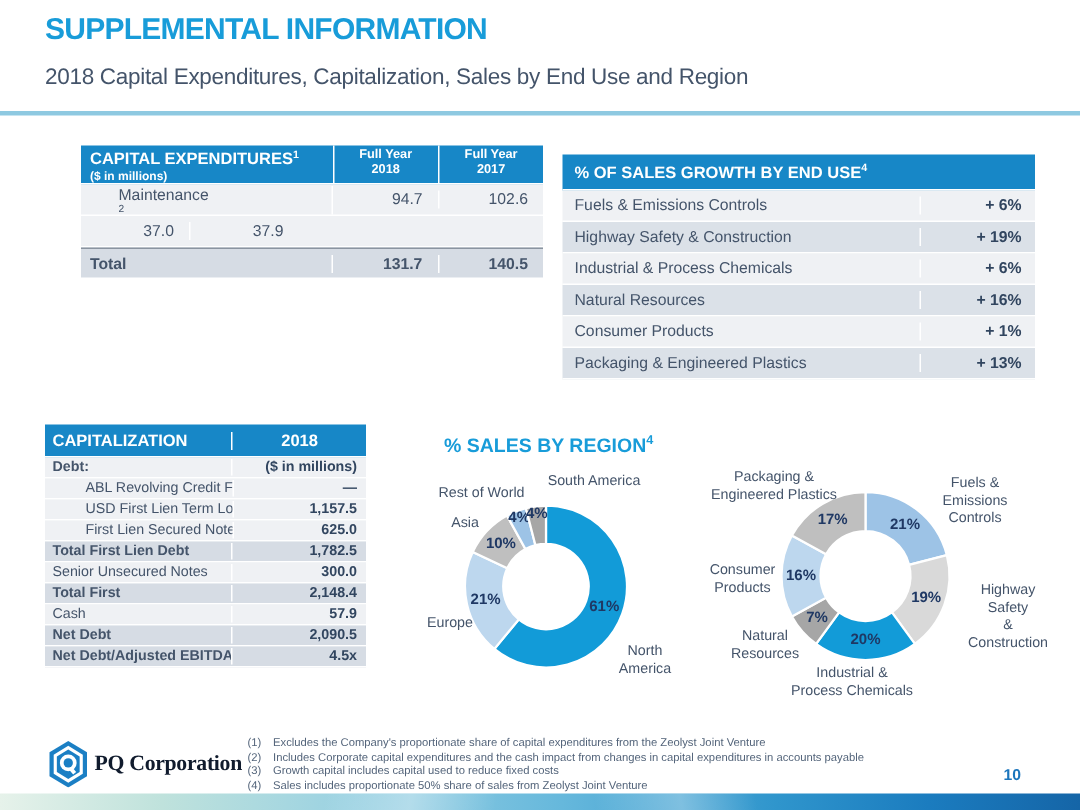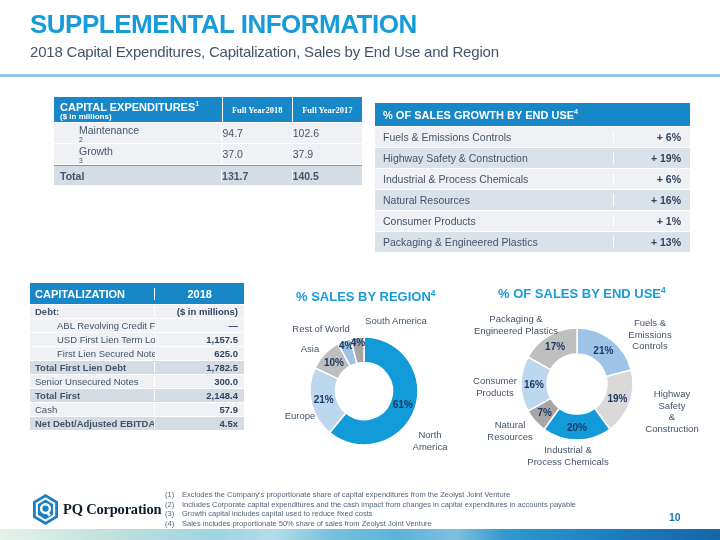--- a/index.html
+++ b/index.html
@@ -1,46 +1,46 @@
 <!DOCTYPE html>
 <html><head>
 <meta charset="utf-8">
 <style>
   * { margin:0; padding:0; box-sizing:border-box; }
   html,body { background:#fff; }
   body { font-family:"Liberation Sans", sans-serif; }
   .slide { position:relative; width:720px; height:540px; background:#fff; overflow:hidden; }
 
   
-  .title { position:absolute; left:30px; top:9px; font-size:26px; font-weight:bold;
+  .title { position:absolute; left:30px; top:9px; font-size:20px; font-weight:bold;
            letter-spacing:-0.5px; color:#189CD9; }
   .subtitle { position:absolute; left:30px; top:43px; font-size:15px; letter-spacing:-0.2px;
               color:#44546A; }
   .hrule { position:absolute; left:0; top:74px; width:720px; height:3px; background:#8EC9E1; }
 
   
   .tbl { position:absolute; font-size:10.5px; color:#44546A; }
   .trow { display:flex; border-bottom:1.5px solid #fff; }
   .tcell { overflow:hidden; white-space:nowrap; }
   .sep { border-right:1.5px solid #fff; }
   .hdr { background:#1787C7; color:#fff; font-weight:bold; }
   .light { background:#EFF1F4; }
   .dark  { background:#D6DCE4; }
 
   
   #capex { left:30px; top:97px; width:332px;padding-left:24px; }
   #capex .hrow { height:26px; }
   #capex .c0 { width:175px; padding-left:6px; display:flex; flex-direction:column; justify-content:center; }
   #capex .c1 { width:73px; }
   #capex .c2 { width:72px; }
-  #capex .hrow .c1, #capex .hrow .c2 { display:flex; flex-direction:row; align-items:center; justify-content:center; font-size:8.5px; line-height:10px;font-family:Liberation Serif, serif; }
+  #capex .hrow .c1, #capex .hrow .c2 { display:flex; flex-direction:column; align-items:center; justify-content:flex-start; font-size:8.5px; line-height:10px; }
   #capex .t1 { font-size:11px; font-weight:bold; line-height:12px; }
   #capex .t2 { font-size:8px; font-weight:bold; line-height:9px; }
   #capex .brow { height:21px; align-items:center; }
-  #capex .brow .c1, #capex .brow .c2 { padding-right:10px; }
+  #capex .brow .c1, #capex .brow .c2 { text-align:right; padding-right:10px; }
   #capex .ind { padding-left:25px; }
   #capex .total { font-weight:bold; border-top:1px solid #8A94A0; }
 
   
   #growth { left:375px; top:103px; width:315px; }
   #growth .hrow { height:24px; align-items:center; padding-left:8px; font-size:11px; }
   #growth .brow { height:21px; align-items:center; }
   #growth .g0 { width:239px; padding-left:8px; }
   #growth .g1 { width:76px; text-align:right; padding-right:9px; font-weight:bold; color:#31455F; }
   #growth .alt { background:#DBE1E8; }
@@ -104,21 +104,20 @@
         <span>2017</span>
       </div>
     </div>
     <div id="capex-body">
         <div class="trow brow light">
           <div class="tcell c0 ind sep">Maintenance<sup>2</sup></div>
           <div class="tcell c1 sep">94.7</div>
           <div class="tcell c2">102.6</div>
         </div>
         <div class="trow brow light">
-          <div class="tcell c0 ind sep">Growth<sup>3</sup></div>
           <div class="tcell c1 sep">37.0</div>
           <div class="tcell c2">37.9</div>
         </div>
         <div class="trow brow dark total">
           <div class="tcell c0 sep">Total</div>
           <div class="tcell c1 sep">131.7</div>
           <div class="tcell c2">140.5</div>
         </div>
       </div>
   </div>
@@ -187,31 +186,32 @@
         </div>
         <div class="trow brow dark">
           <div class="tcell k0 sep bold">Total First</div>
           <div class="tcell k1">2,148.4</div>
         </div>
         <div class="trow brow light">
           <div class="tcell k0 sep">Cash</div>
           <div class="tcell k1">57.9</div>
         </div>
         <div class="trow brow dark">
+          <div class="tcell k0 sep bold">Net Debt</div>
+          <div class="tcell k1">2,090.5</div>
+        </div>
+        <div class="trow brow dark">
           <div class="tcell k0 sep bold">Net Debt/Adjusted EBITDA</div>
           <div class="tcell k1">4.5x</div>
         </div>
       </div>
   </div>
 
   <div class="chart-title" id="pie1-title">
     <span>% SALES BY REGION</span><sup>4</sup>
-  </div>
-  <div class="chart-title" id="pie2-title">
-    <span>% OF SALES BY END USE</span><sup>4</sup>
   </div>
 
   <svg id="donut-layer" viewBox="0 0 720 540" xmlns="http://www.w3.org/2000/svg">
       <path d="M364 337 A54 54 0 1 1 329.57910455357074 432.60771510989264 L345.8334162921623 412.95962741911 A28.5 28.5 0 1 0 364 362.5 Z" fill="#129BD8" stroke="#fff" stroke-width="1.5"></path>
       <text x="402.8113317193618" y="404.9729392101183" text-anchor="middle" dominant-baseline="central" font-size="10" font-weight="bold" fill="#1F3864" font-family="&quot;Liberation Sans&quot;, sans-serif">61%</text>
       <path d="M329.57910455357074 432.60771510989264 A54 54 0 0 1 315.13933916683493 368.00791825548606 L338.21242900471844 378.86529019039546 A28.5 28.5 0 0 0 345.8334162921623 412.95962741911 Z" fill="#BDD7EE" stroke="#fff" stroke-width="1.5"></path>
       <text x="323.7434335700267" y="399.9984087076074" text-anchor="middle" dominant-baseline="central" font-size="10" font-weight="bold" fill="#1F3864" font-family="&quot;Liberation Sans&quot;, sans-serif">21%</text>
       <path d="M315.13933916683493 368.00791825548606 A54 54 0 0 1 337.98530159850736 343.6794392776314 L350.27002028810114 366.0252596187499 A28.5 28.5 0 0 0 338.21242900471844 378.86529019039546 Z" fill="#BFBFBF" stroke="#fff" stroke-width="1.5"></path>
       <text x="333.93004411886676" y="362.7624318804416" text-anchor="middle" dominant-baseline="central" font-size="10" font-weight="bold" fill="#1F3864" font-family="&quot;Liberation Sans&quot;, sans-serif">10%</text>
       <path d="M337.98530159850736 343.6794392776314 A54 54 0 0 1 350.5707460930978 338.6965092990539 L356.91233821580164 363.395379907834 A28.5 28.5 0 0 0 350.27002028810114 366.0252596187499 Z" fill="#9DC3E6" stroke="#fff" stroke-width="1.5"></path>

